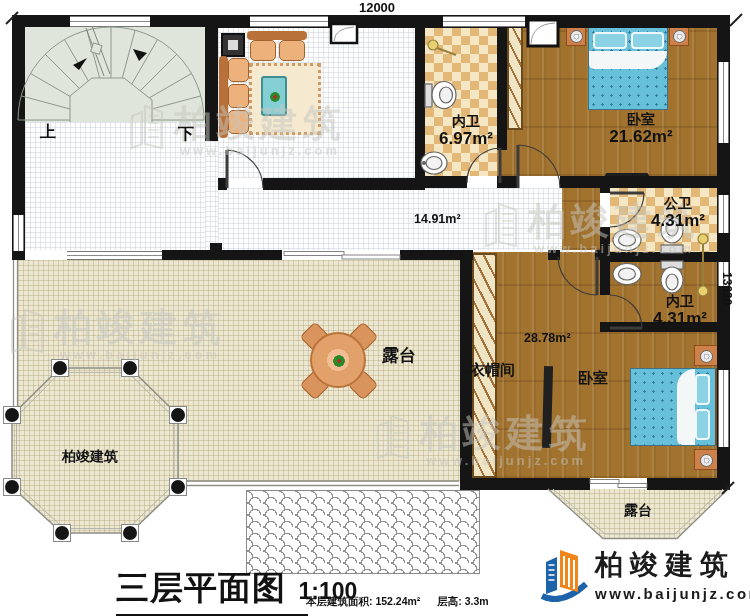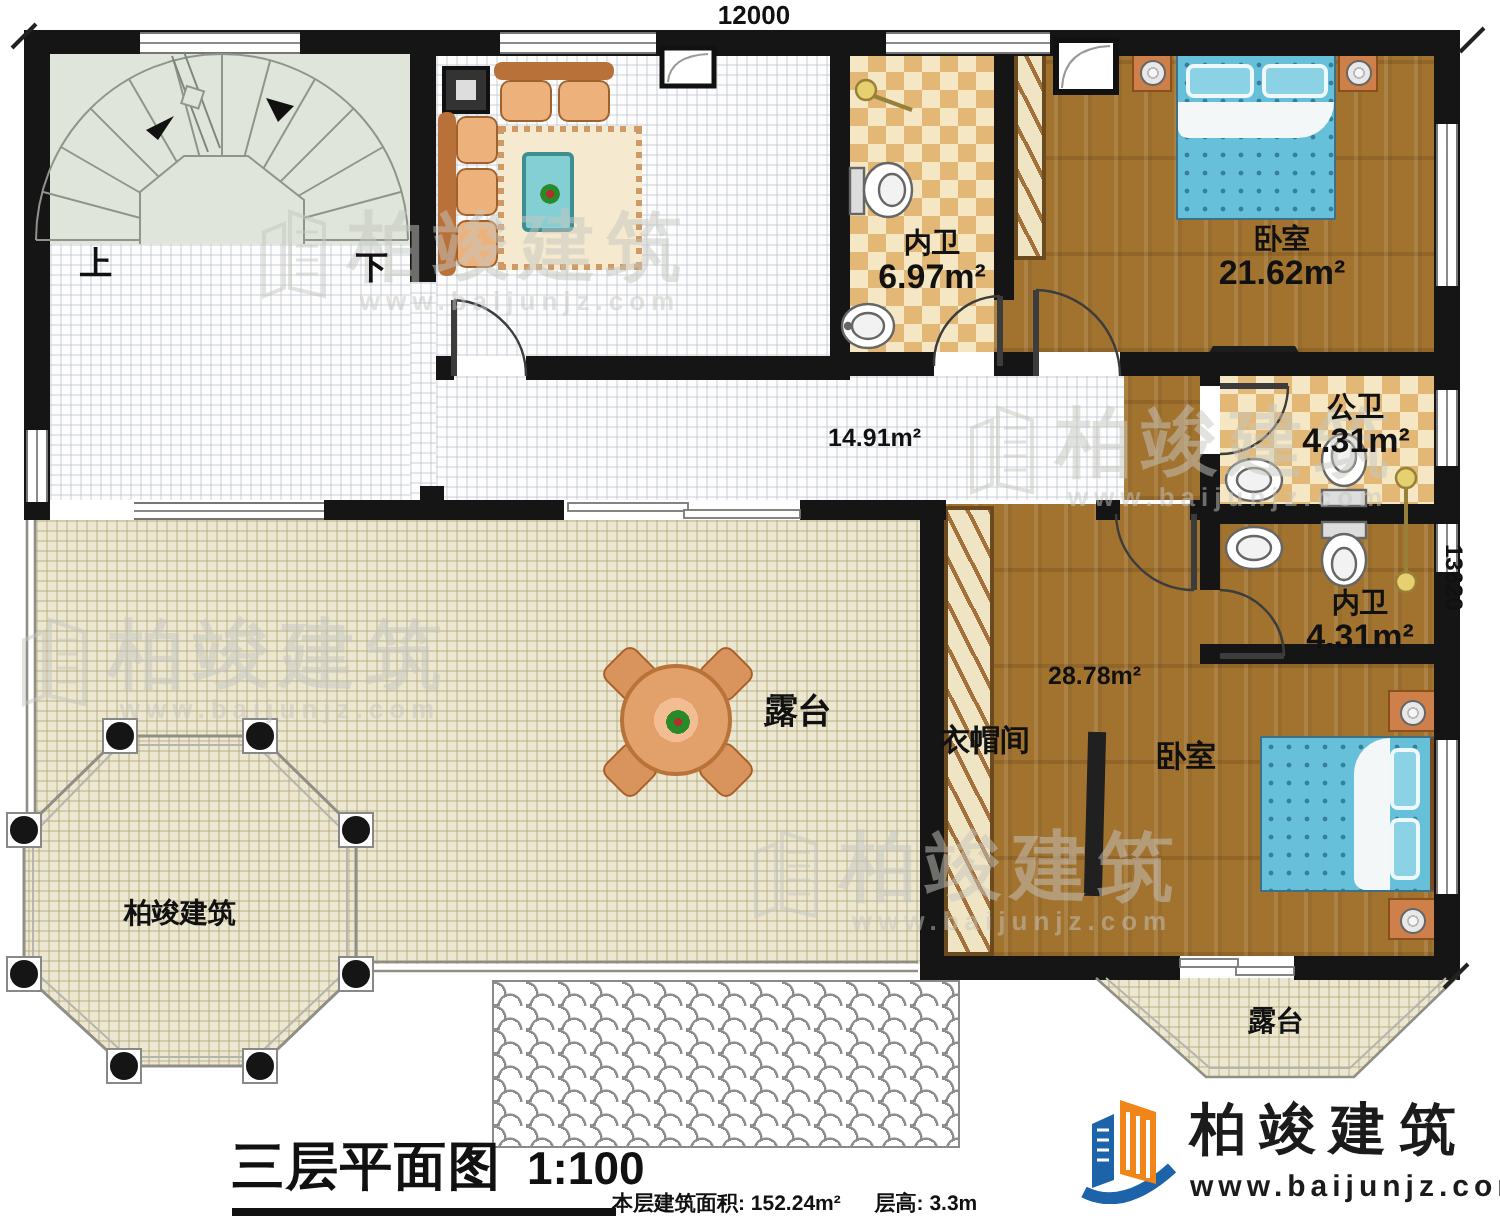--- a/index.html
+++ b/index.html
@@ -331,21 +331,21 @@
   <div class="solo" style="left:578px;top:369px;font-size:15px;">卧室</div>
   <div class="solo" style="left:470px;top:361px;font-size:15px;">衣帽间</div>
   <div class="solo" style="left:382px;top:344px;font-size:17px;">露台</div>
   <div class="solo" style="left:624px;top:502px;font-size:14px;">露台</div>
   <div class="solo" style="left:62px;top:448px;font-size:14px;">柏竣建筑</div>
 
   <div class="dim" style="left:335px;top:0;width:84px;text-align:center;font-size:13px;">12000</div>
   <div class="dim" style="left:734px;top:272px;font-size:12px;transform:rotate(90deg);transform-origin:0 0;">13620</div>
 
   <div class="tblock" style="left:116px;top:566px;width:330px;">
-    <span style="font-size:26px;font-weight:bold;letter-spacing:1px;font-family:Liberation Serif, serif;">三层平面图</span>
+    <span style="font-size:33px;font-weight:bold;letter-spacing:1px;font-family:Liberation Serif, serif;">三层平面图</span>
     <span style="font-size:23px;font-weight:bold;margin-left:8px;">1:100</span>
     <div style="width:192px;height:4px;background:#111;margin-top:3px;"></div>
     
   </div>
   <div class="tblock" style="left:306px;top:595px;font-size:10.5px;font-weight:bold;text-align:right;">
     <span>本层建筑面积: 152.24m²</span>
     <span style="margin-left:14px;">层高: 3.3m</span>
   </div>
 
   <div class="tblock" style="left:540px;top:546px;display:flex;align-items:center;gap:7px;">

